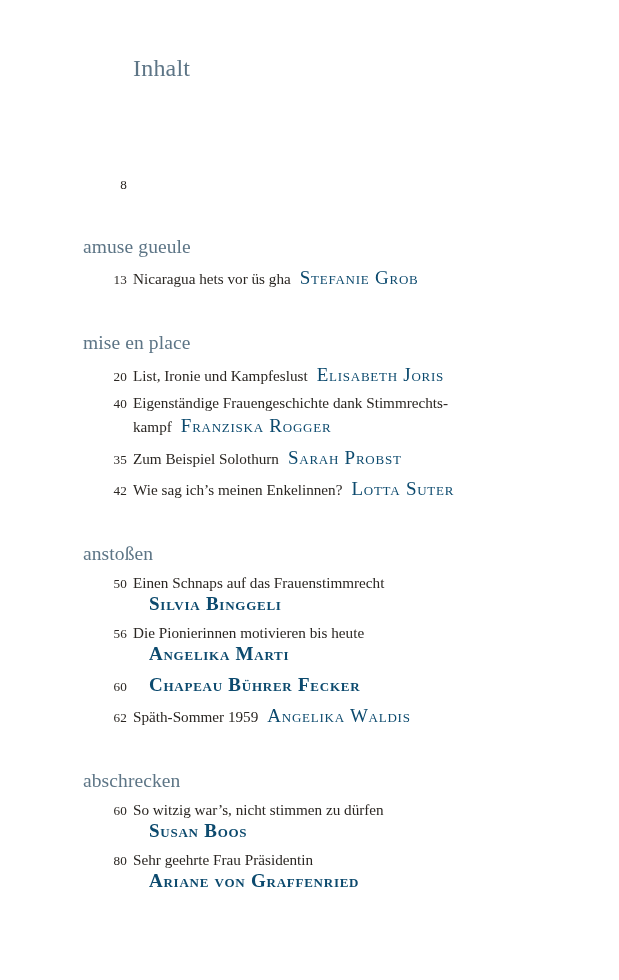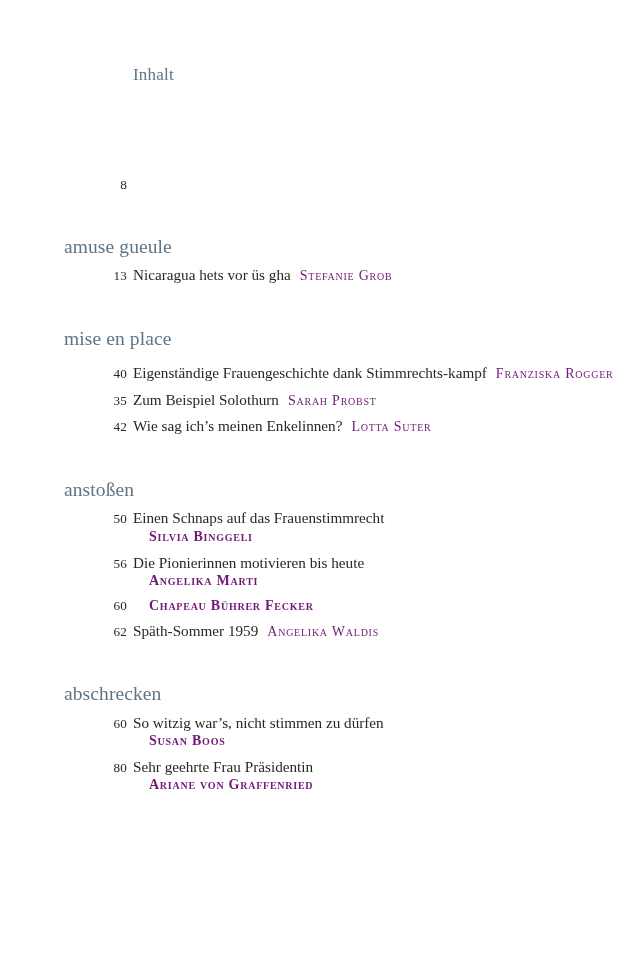--- a/index.html
+++ b/index.html
@@ -22,22 +22,22 @@
     top: 0;
     width: 619px;
     height: 980px;
     background: #ffffff;
   }
 
   
   .toc-title {
     position: absolute;
     left: 133px;
-    top: 66px;
-    font-size: 17px;
+    top: 56px;
+    font-size: 24px;
     line-height: 1;
     color: #5d7586;
     letter-spacing: 0.2px;
     font-weight: normal;
     margin: 0;
   }
 
   
   .toc-body {
     position: absolute;
@@ -45,21 +45,21 @@
     top: 176px;
     width: 619px;
   }
 
   
   .section-head {
     color: #5d7586;
     font-size: 19.5px;
     line-height: 1;
     margin: 0;
-    padding: 0 0 0 64px;
+    padding: 0 0 0 83px;
     font-weight: normal;
     letter-spacing: 0.1px;
   }
 
   
   .entry {
     display: flex;
     align-items: baseline;
     padding: 0;
   }
@@ -78,23 +78,23 @@
     padding-left: 6px;
     font-size: 15.2px;
     line-height: 1.33;
     color: #2a2622;
   }
   .entry-title {
     white-space: normal;
   }
   .author {
     font-variant: small-caps;
-    font-size: 14px;
+    font-size: 19px;
     letter-spacing: 0.75px;
-    color: #701a75;
+    color: #0c4a6e;
     white-space: nowrap;
   }
   .author.inline {
     margin-left: 9px;
   }
   .author.block {
     display: block;
     margin-left: 16px;
     margin-top: -1px;
     line-height: 1.28;
@@ -122,20 +122,24 @@
         <div class="sp-head-top"></div>
         <h2 class="section-head">amuse gueule</h2>
         <div class="sp-head-gap"></div>
         <div class="entry">
           <div class="entry-num">13</div>
           <div class="entry-text"><span class="entry-title">Nicaragua hets vor üs gha</span><span class="author inline">Stefanie Grob</span></div>
         </div>
         <div class="sp-head-top"></div>
         <h2 class="section-head">mise en place</h2>
         <div class="sp-head-gap"></div>
+        <div class="entry">
+          <div class="entry-num">20</div>
+          <div class="entry-text"><span class="entry-title">List, Ironie und Kampfeslust</span><span class="author inline">Elisabeth Joris</span></div>
+        </div>
         <div class="sp-entry-gap-tight"></div>
         <div class="entry">
           <div class="entry-num">40</div>
           <div class="entry-text"><span class="entry-title">Eigenständige Frauengeschichte dank Stimmrechts-kampf</span><span class="author inline">Franziska Rogger</span></div>
         </div>
         <div class="sp-entry-gap-tight"></div>
         <div class="entry">
           <div class="entry-num">35</div>
           <div class="entry-text"><span class="entry-title">Zum Beispiel Solothurn</span><span class="author inline">Sarah Probst</span></div>
         </div>

